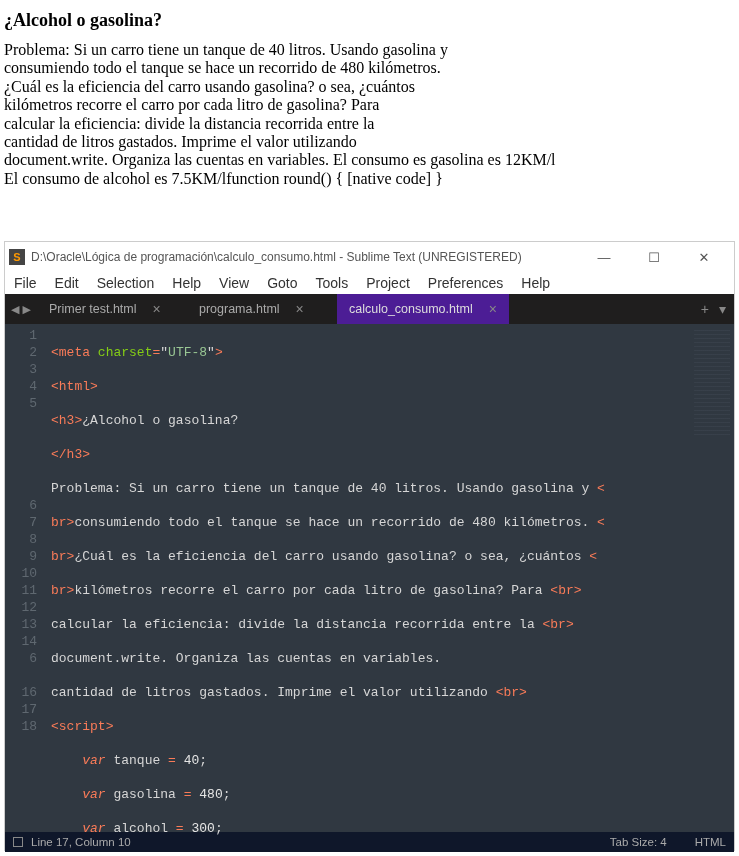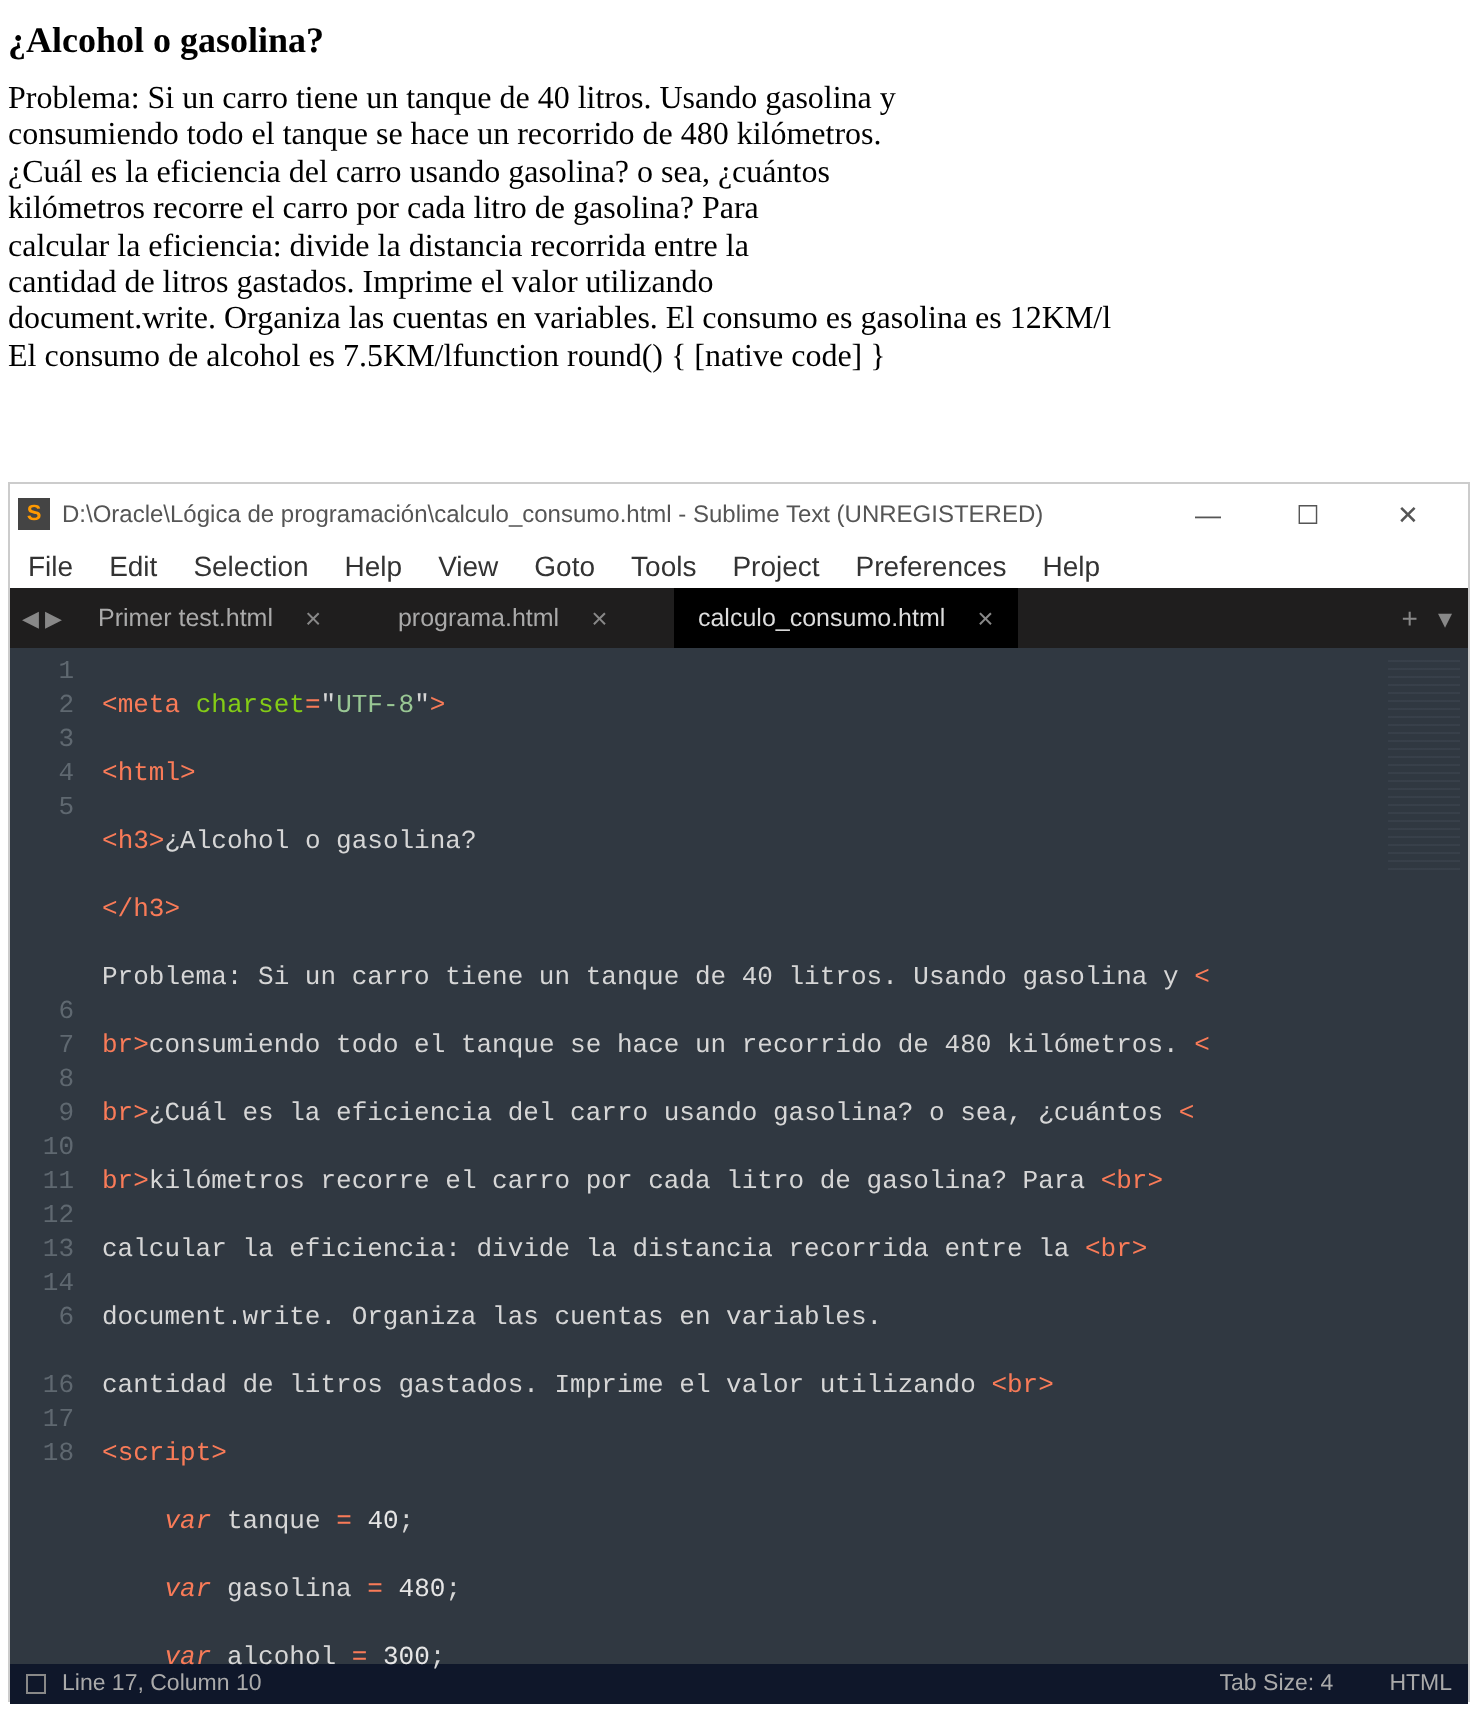--- a/index.html
+++ b/index.html
@@ -68,21 +68,21 @@
   .tab {
     display: flex;
     align-items: center;
     padding: 0 12px;
     color: #aaa;
     font-size: 12.5px;
     gap: 16px;
     position: relative;
     min-width: 150px;
   }
-  .tab.active { background: #000000; color: #ddd; }
+  .tab.active { background: #4c1d95; color: #ddd; }
   .tab .close { color: #888; font-size: 14px; }
   .tab-add { margin-left:auto; color:#888; padding:0 8px; display:flex; align-items:center; gap:10px; font-size:14px;}
   .editor-body {
     background: #303841;
     height: 508px;
     display: flex;
     position: relative;
     font-family: Consolas, "Courier New", monospace;
     font-size: 13px;
     line-height: 17px;

